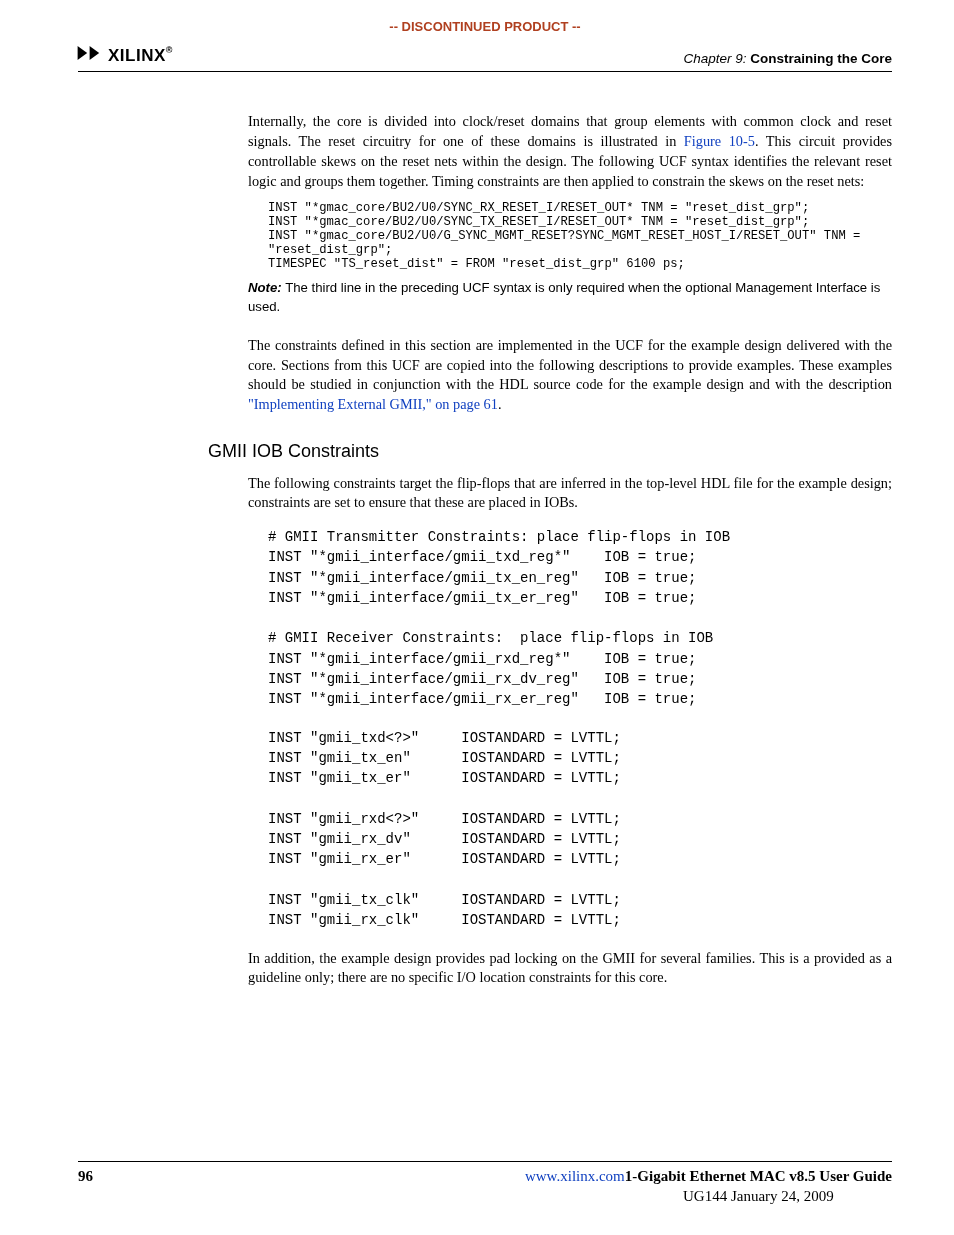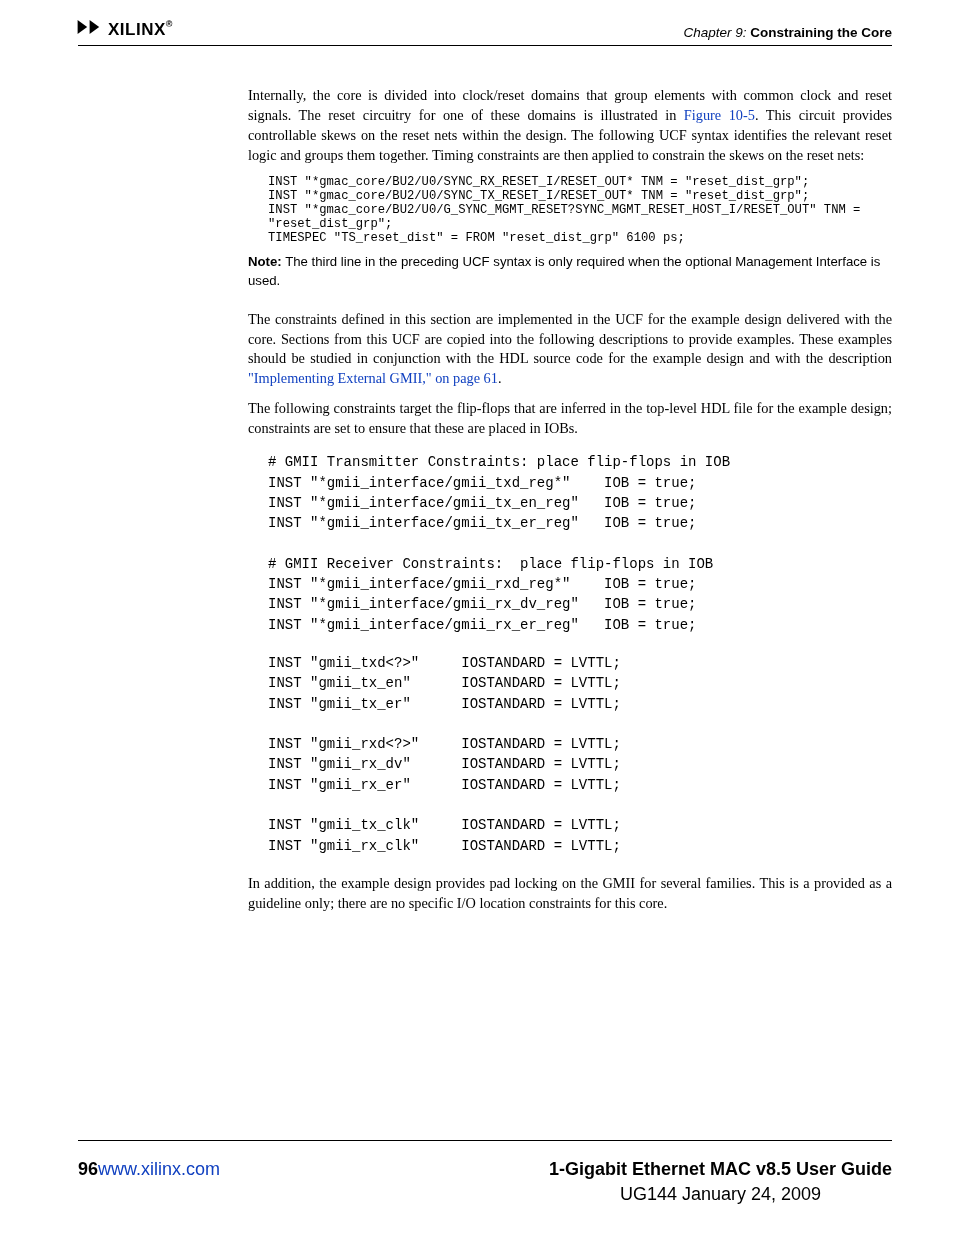--- a/index.html
+++ b/index.html
@@ -75,20 +75,21 @@
     margin: 10px 0 10px 170px;
     text-align: justify;
   }
   p.note {
     font-family: Arial, Helvetica, sans-serif;
     font-size: 13.2px;
     margin: 6px 0 20px 170px;
   }
   p.note .note-label {
     font-weight: bold;
+    font-style: italic;
   }
   pre.code {
     font-family: 'Courier New', Courier, monospace;
     font-size: 12.2px;
     line-height: 1.15;
     white-space: pre;
     margin: 6px 0 8px 190px;
   }
   pre.code-block {
     font-family: 'Courier New', Courier, monospace;
@@ -97,37 +98,38 @@
     white-space: pre;
     margin: 14px 0 18px 190px;
   }
   a.link { color: #1040c0; text-decoration: none; }
   .footer {
     position: absolute;
     bottom: 28px;
     left: 78px;
     right: 62px;
     border-top: 1px solid #000;
-    padding-top: 16px;
+    padding-top: 4px;
     display: flex;
     justify-content: space-between;
-    font-family: Liberation Sans, sans-serif;
-    font-size: 18px;
+    font-family: Liberation Serif, serif;
+    font-size: 15px;
   }
   .footer .left { font-weight: bold; }
-  .footer .center { flex: 1; text-align: left; }
+  .footer .center { flex: 1; text-align: right; }
   .footer .center a { color: #1040c0; text-decoration: none; }
   .footer .right { text-align: center; }
   .footer .right .title { font-weight: bold; }
 </style>
 </head>
 <body>
 
 <div class="page">
 
+  <div class="banner">-- DISCONTINUED PRODUCT --</div>
 
   <div class="header-row">
     <div class="logo">
       <span class="logo-mark">
         <svg width="28" height="18" viewBox="0 0 28 18">
           <path d="M2 2 L10 9 L2 16 Z" fill="#000"></path>
           <path d="M12 2 L20 9 L12 16 Z" fill="#000"></path>
         </svg>
       </span>
       <span>XILINX</span>
@@ -154,20 +156,21 @@
   <p class="note">
     <span class="note-label">Note:</span>
     <span>The third line in the preceding UCF syntax is only required when the optional Management Interface is used.</span>
   </p>
 
 
   <p class="body">
     <span>The constraints defined in this section are implemented in the UCF for the example design delivered with the core. Sections from this UCF are copied into the following descriptions to provide examples. These examples should be studied in conjunction with the HDL source code for the example design and with the description </span><a class="link">"Implementing External GMII," on page 61</a><span>.</span>
   </p>
 
+  <h3 class="subhead">GMII IOB Constraints</h3>
 
   <p class="body">The following constraints target the flip-flops that are inferred in the top-level HDL file for the example design; constraints are set to ensure that these are placed in IOBs.</p>
 
   <pre class="code-block"># GMII Transmitter Constraints: place flip-flops in IOB
 INST "*gmii_interface/gmii_txd_reg*"    IOB = true;
 INST "*gmii_interface/gmii_tx_en_reg"   IOB = true;
 INST "*gmii_interface/gmii_tx_er_reg"   IOB = true;
 
 # GMII Receiver Constraints:  place flip-flops in IOB
 INST "*gmii_interface/gmii_rxd_reg*"    IOB = true;

